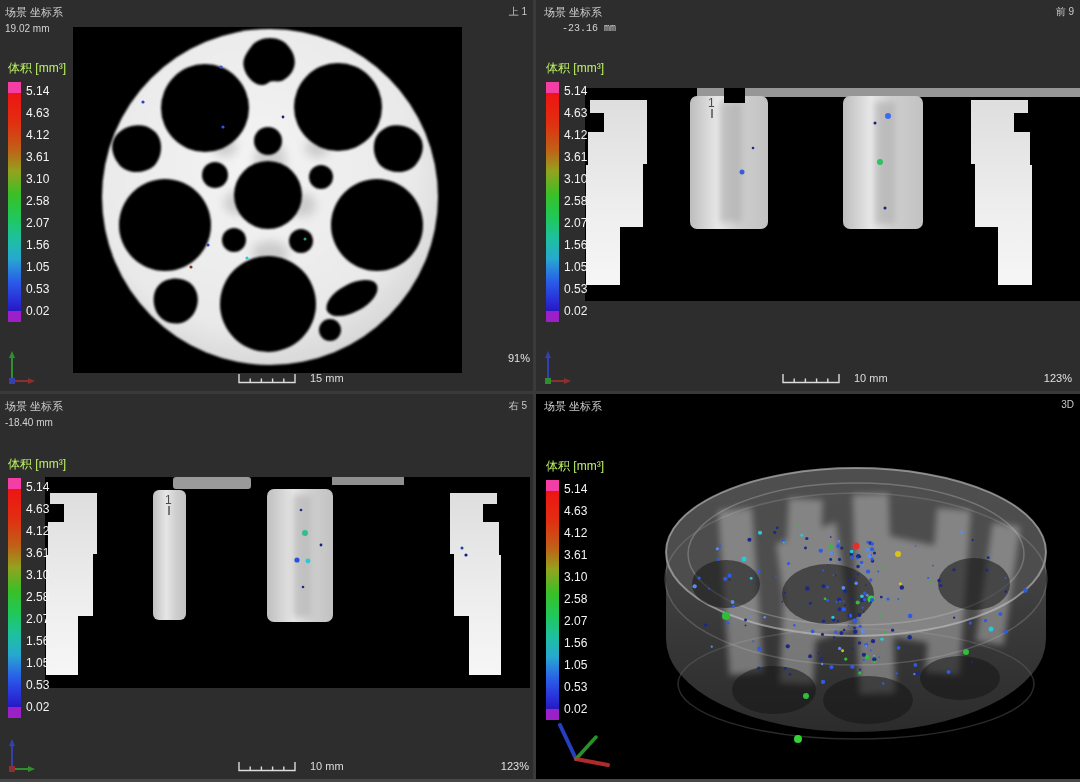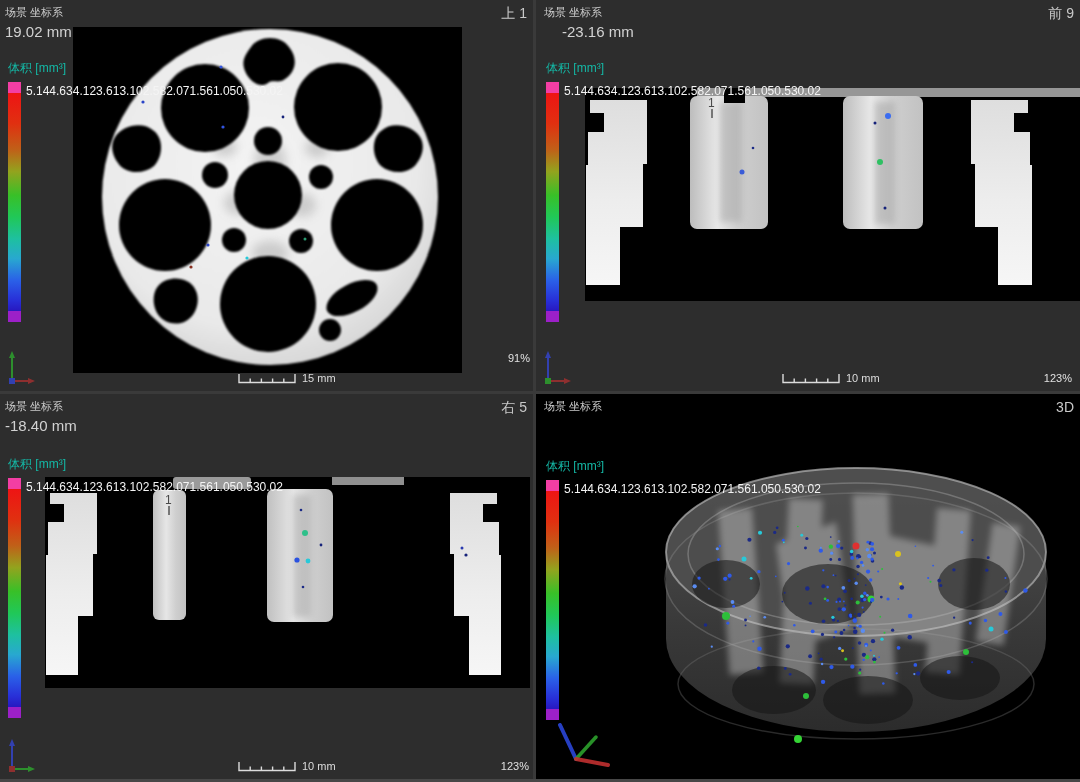--- a/index.html
+++ b/index.html
@@ -1,52 +1,52 @@
 <!DOCTYPE html>
 <html><head>
 <meta charset="utf-8">
 <style>
   html,body{margin:0;padding:0;background:#222;}
   .stage{position:relative;width:1080px;height:782px;background:#3a3a3a;overflow:hidden;
          font-family:"Liberation Sans","DejaVu Sans",sans-serif;}
-  .vp{position:absolute;background:#2d2d2d;overflow:hidden;}
+  .vp{position:absolute;background:#2d2d2d;overflow:hidden;text-align:right;}
   #vp-top   {left:0;    top:0;    width:533px;height:391px;}
   #vp-front {left:536px;top:0;    width:544px;height:391px;}
   #vp-right {left:0;    top:394px;width:533px;height:385px;}
   #vp-3d    {left:536px;top:394px;width:544px;height:385px;background:#000;}
   .bottom-strip{position:absolute;left:0;top:779px;width:1080px;height:3px;background:#474747;}
 
   .vp-header{position:absolute;top:5px;left:5px;font-size:11px;color:#c9c9c9;white-space:nowrap;}
   #vp-front .vp-header,#vp-3d .vp-header{left:8px;}
-  .vp-pos{position:absolute;top:23px;left:5px;font-size:15px;color:#d2d2d2;}
-  #vp-front .vp-pos{left:26px;}
-  .vp-label{position:absolute;top:5px;right:6px;font-size:14px;color:#c9c9c9;}
+  .vp-pos{position:absolute;top:23px;left:5px;font-size:10px;color:#d2d2d2;}
+  #vp-front .vp-pos{left:26px;font-family:Liberation Mono, monospace;}
+  .vp-label{position:absolute;top:5px;right:6px;font-size:10px;color:#c9c9c9;}
 
   .legend{position:absolute;z-index:5;}
   #vp-top .legend{left:8px;top:60px;}
   #vp-front .legend{left:10px;top:60px;}
   #vp-right .legend{left:8px;top:62px;}
   #vp-3d .legend{left:10px;top:64px;}
-  .legend-title{color:#14b8a6;font-size:12px;margin-bottom:5px;white-space:nowrap;}
+  .legend-title{color:#bef264;font-size:12px;margin-bottom:5px;white-space:nowrap;}
   .legend-body{display:flex;}
   .legend-bar{width:13px;height:240px;display:flex;flex-direction:column;}
   .legend-ovf{height:11px;}
   .legend-grad{flex:1;}
   .legend-unf{height:11px;}
-  .legend-labels{display:flex;flex-direction:row;justify-content:space-between;height:232px;margin:3px 0 0 5px;}
+  .legend-labels{display:flex;flex-direction:column;justify-content:space-between;height:232px;margin:3px 0 0 5px;}
   .legend-label{color:#f4f4f4;font-size:12px;line-height:1;}
 
   .img-area{position:absolute;background:#000;}
   #vp-top .img-area{left:73px;top:27px;width:389px;height:346px;}
   #vp-front .img-area{left:49px;top:88px;width:495px;height:213px;}
   #vp-right .img-area{left:45px;top:83px;width:485px;height:211px;}
   .img-area svg,#svg3d{display:block;}
   #svg3d{position:absolute;left:0;top:0;}
 
-  .scalebar{position:absolute;display:flex;align-items:center;gap:6px;color:#dcdcdc;font-size:11px;}
+  .scalebar{position:absolute;display:flex;align-items:center;gap:14px;color:#dcdcdc;font-size:11px;}
   #vp-top .scalebar{left:238px;top:372px;}
   #vp-front .scalebar{left:246px;top:372px;}
   #vp-right .scalebar{left:238px;top:366px;}
   .zoom-label{position:absolute;font-size:11px;color:#e0e0e0;}
   #vp-top .zoom-label{right:3px;top:352px;}
   #vp-front .zoom-label{right:8px;top:372px;}
   #vp-right .zoom-label{right:4px;top:366px;}
 
   .gizmo{position:absolute;left:3px;bottom:5px;opacity:.85;}
   #vp-3d .triad{position:absolute;left:8px;bottom:6px;}

